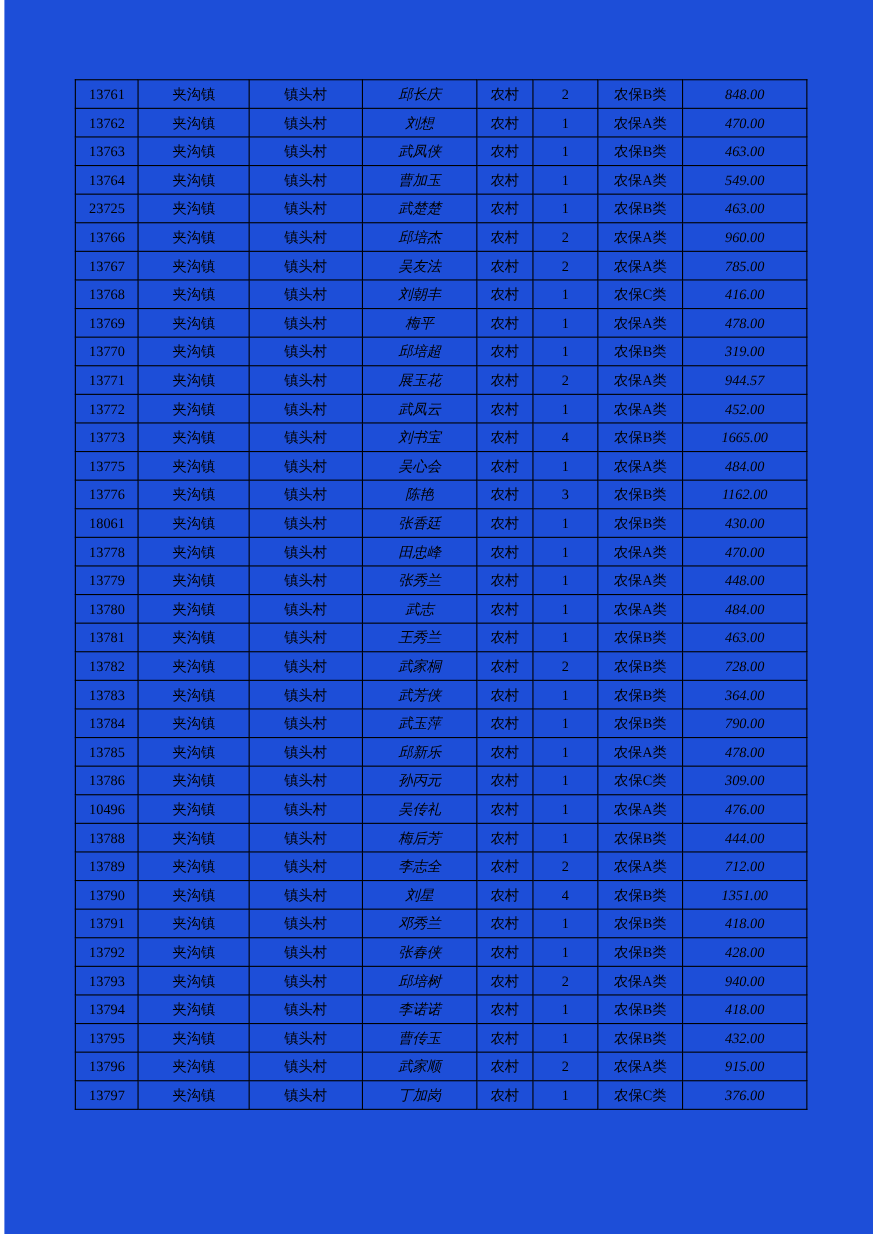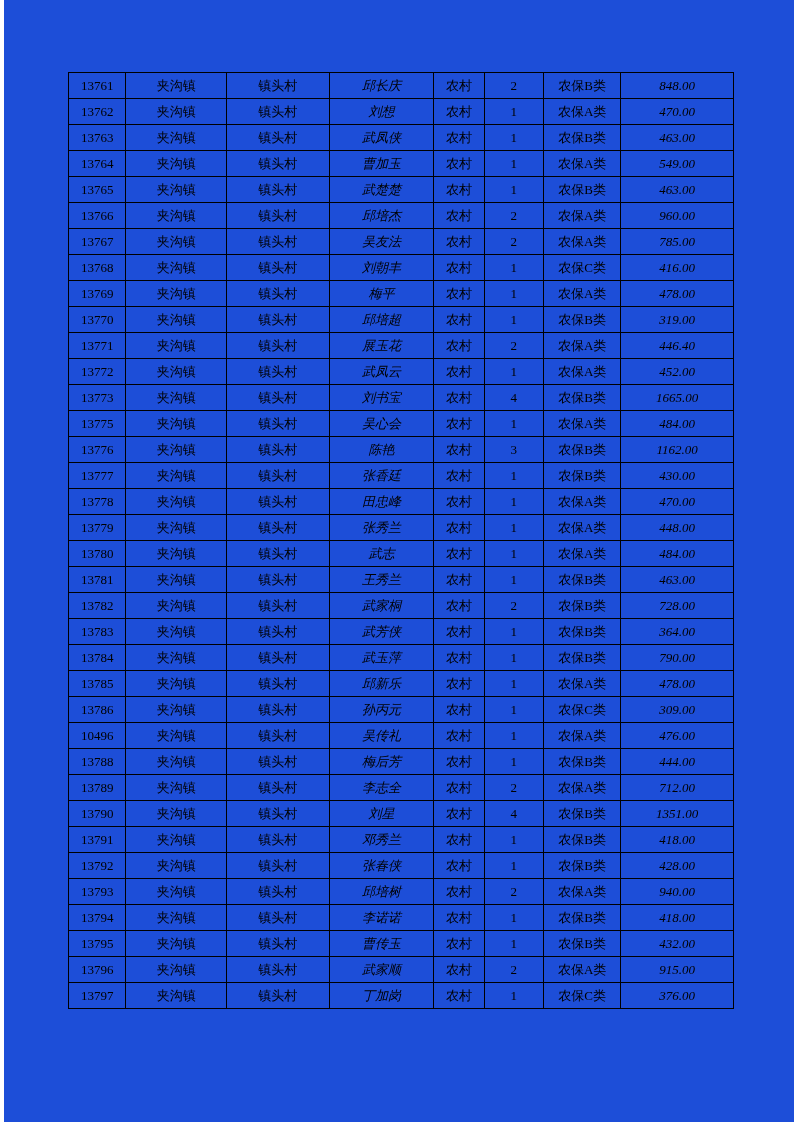--- a/index.html
+++ b/index.html
@@ -90,21 +90,21 @@
           <td class="col-serial">13764</td>
           <td class="col-town">夹沟镇</td>
           <td class="col-village">镇头村</td>
           <td class="col-name">曹加玉</td>
           <td class="col-residence">农村</td>
           <td class="col-count">1</td>
           <td class="col-category">农保A类</td>
           <td class="col-amount">549.00</td>
         </tr>
         <tr>
-          <td class="col-serial">13765</td>
+          <td class="col-serial">23725</td>
           <td class="col-town">夹沟镇</td>
           <td class="col-village">镇头村</td>
           <td class="col-name">武楚楚</td>
           <td class="col-residence">农村</td>
           <td class="col-count">1</td>
           <td class="col-category">农保B类</td>
           <td class="col-amount">463.00</td>
         </tr>
         <tr>
           <td class="col-serial">13766</td>
@@ -157,21 +157,21 @@
           <td class="col-amount">319.00</td>
         </tr>
         <tr>
           <td class="col-serial">13771</td>
           <td class="col-town">夹沟镇</td>
           <td class="col-village">镇头村</td>
           <td class="col-name">展玉花</td>
           <td class="col-residence">农村</td>
           <td class="col-count">2</td>
           <td class="col-category">农保A类</td>
-          <td class="col-amount">446.40</td>
+          <td class="col-amount">944.57</td>
         </tr>
         <tr>
           <td class="col-serial">13772</td>
           <td class="col-town">夹沟镇</td>
           <td class="col-village">镇头村</td>
           <td class="col-name">武凤云</td>
           <td class="col-residence">农村</td>
           <td class="col-count">1</td>
           <td class="col-category">农保A类</td>
           <td class="col-amount">452.00</td>
@@ -200,21 +200,21 @@
           <td class="col-serial">13776</td>
           <td class="col-town">夹沟镇</td>
           <td class="col-village">镇头村</td>
           <td class="col-name">陈艳</td>
           <td class="col-residence">农村</td>
           <td class="col-count">3</td>
           <td class="col-category">农保B类</td>
           <td class="col-amount">1162.00</td>
         </tr>
         <tr>
-          <td class="col-serial">13777</td>
+          <td class="col-serial">18061</td>
           <td class="col-town">夹沟镇</td>
           <td class="col-village">镇头村</td>
           <td class="col-name">张香廷</td>
           <td class="col-residence">农村</td>
           <td class="col-count">1</td>
           <td class="col-category">农保B类</td>
           <td class="col-amount">430.00</td>
         </tr>
         <tr>
           <td class="col-serial">13778</td>

